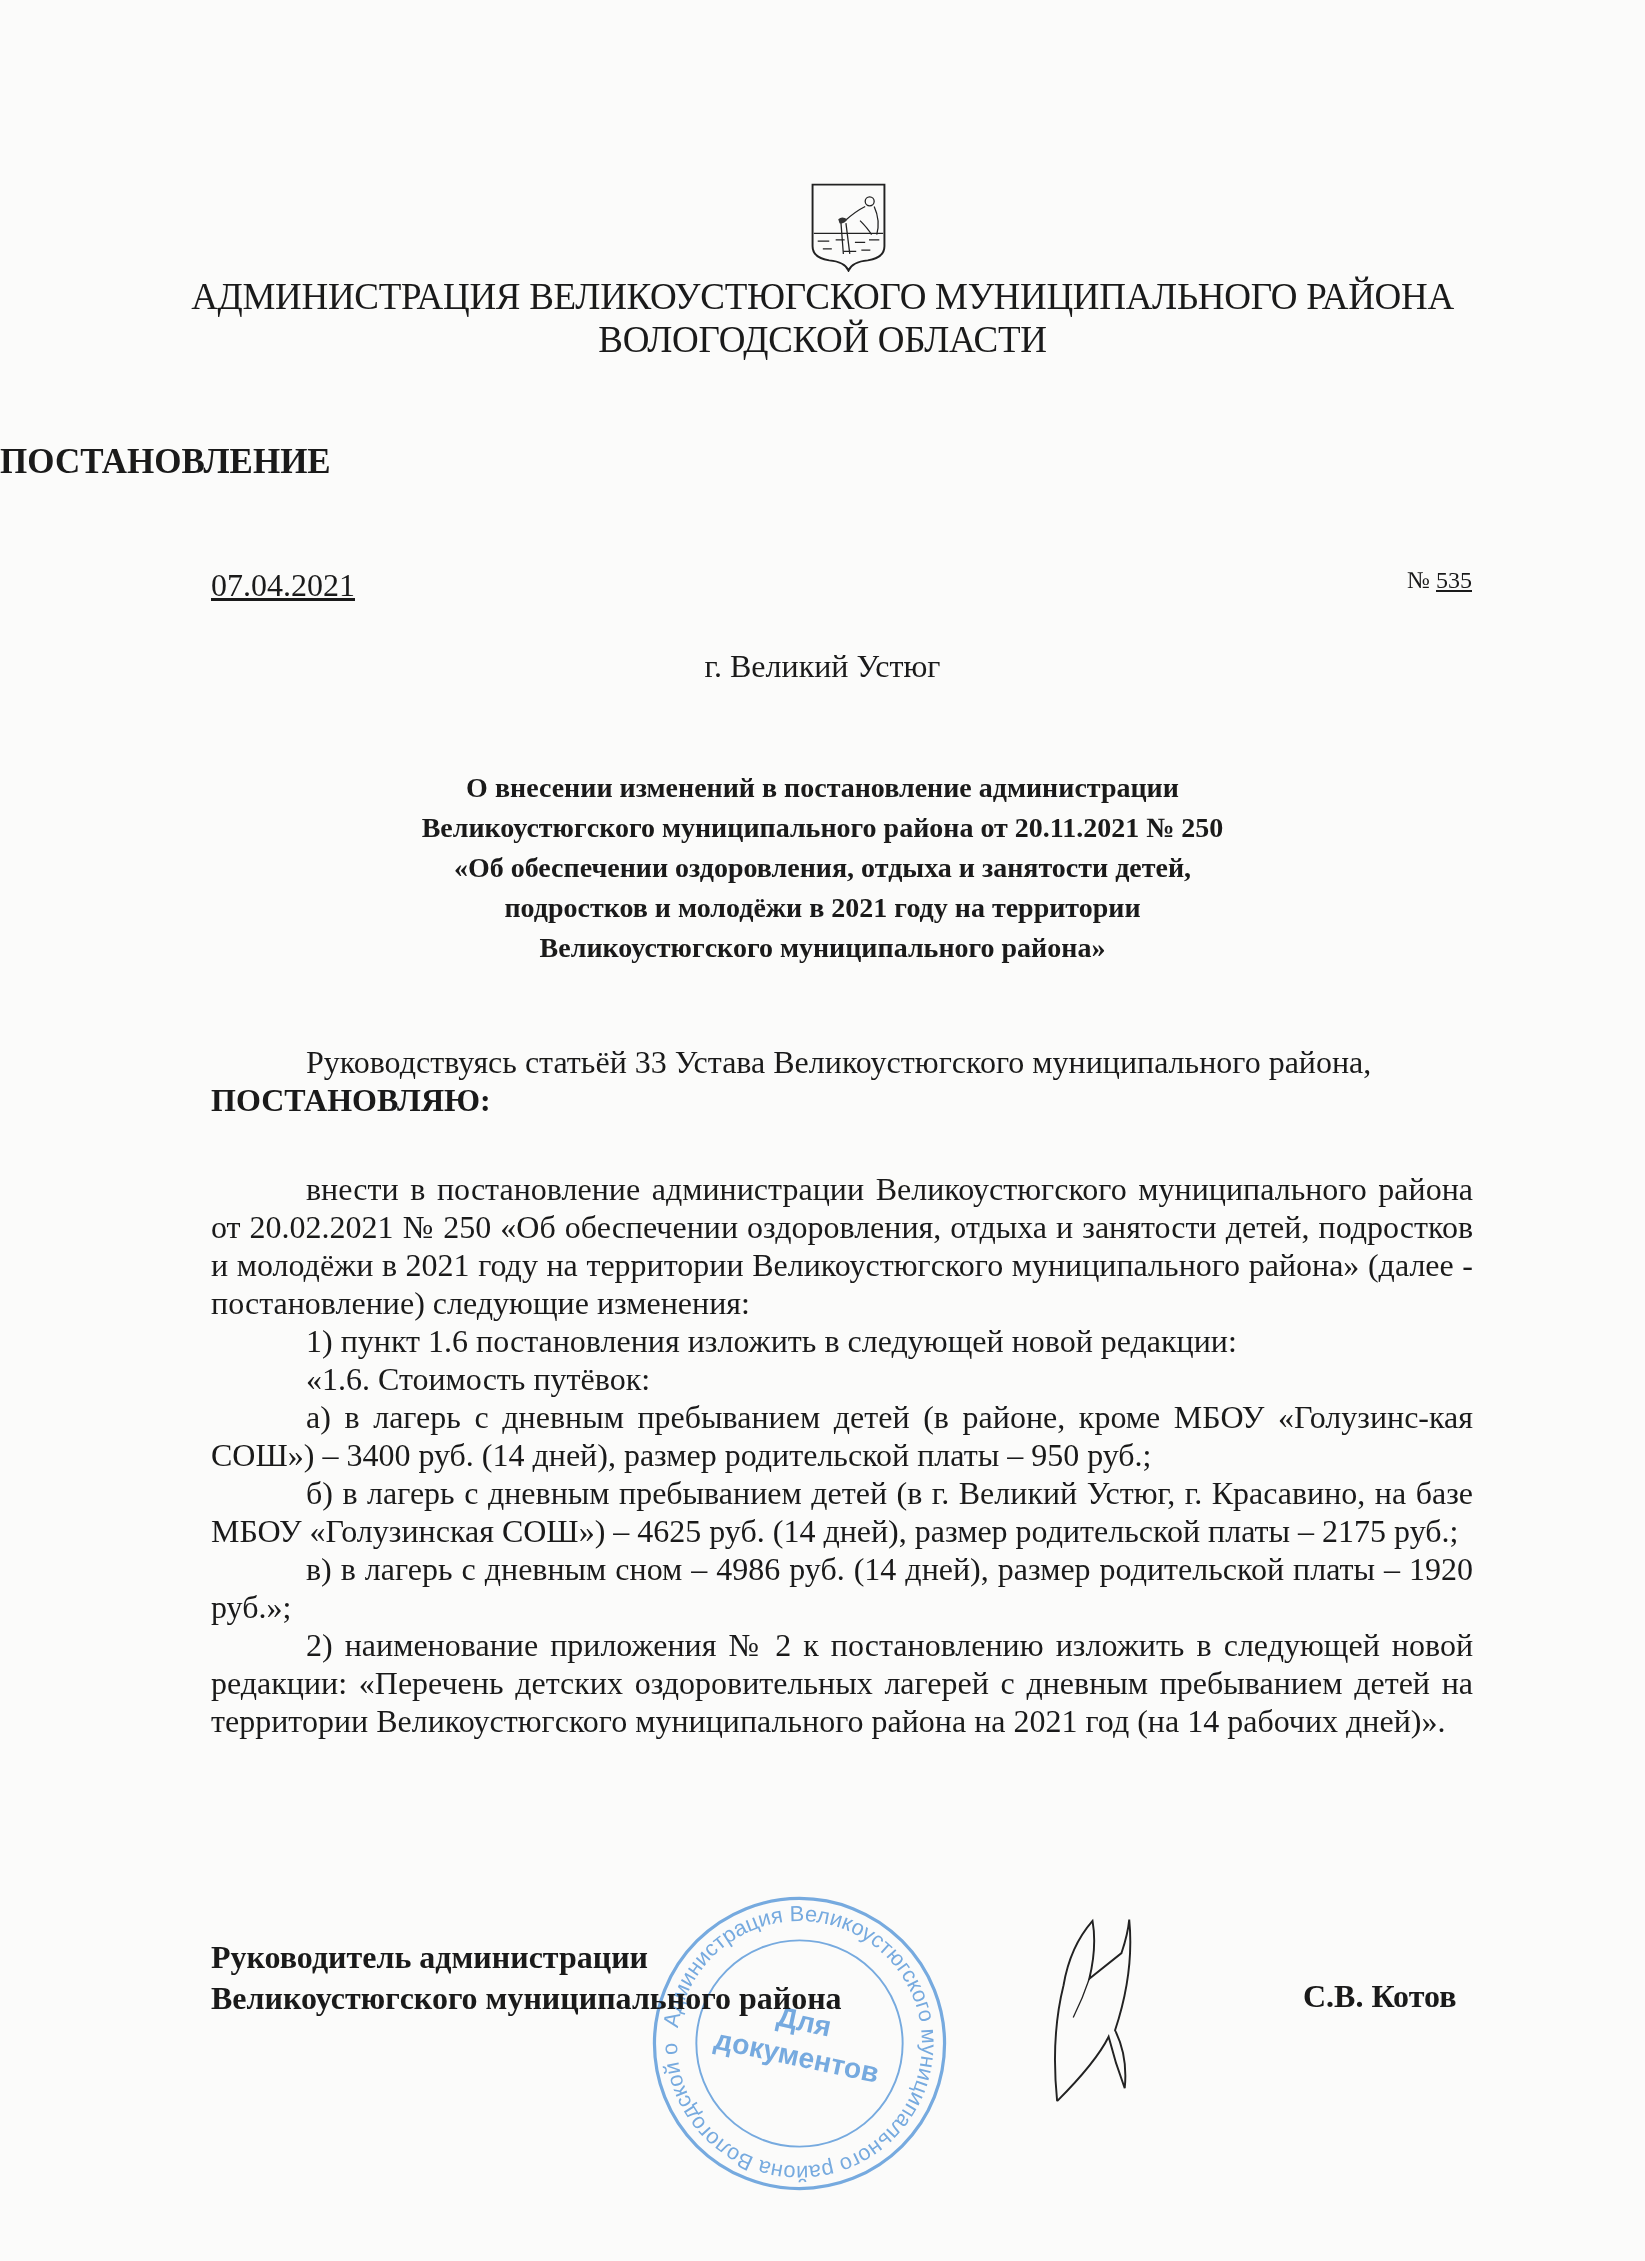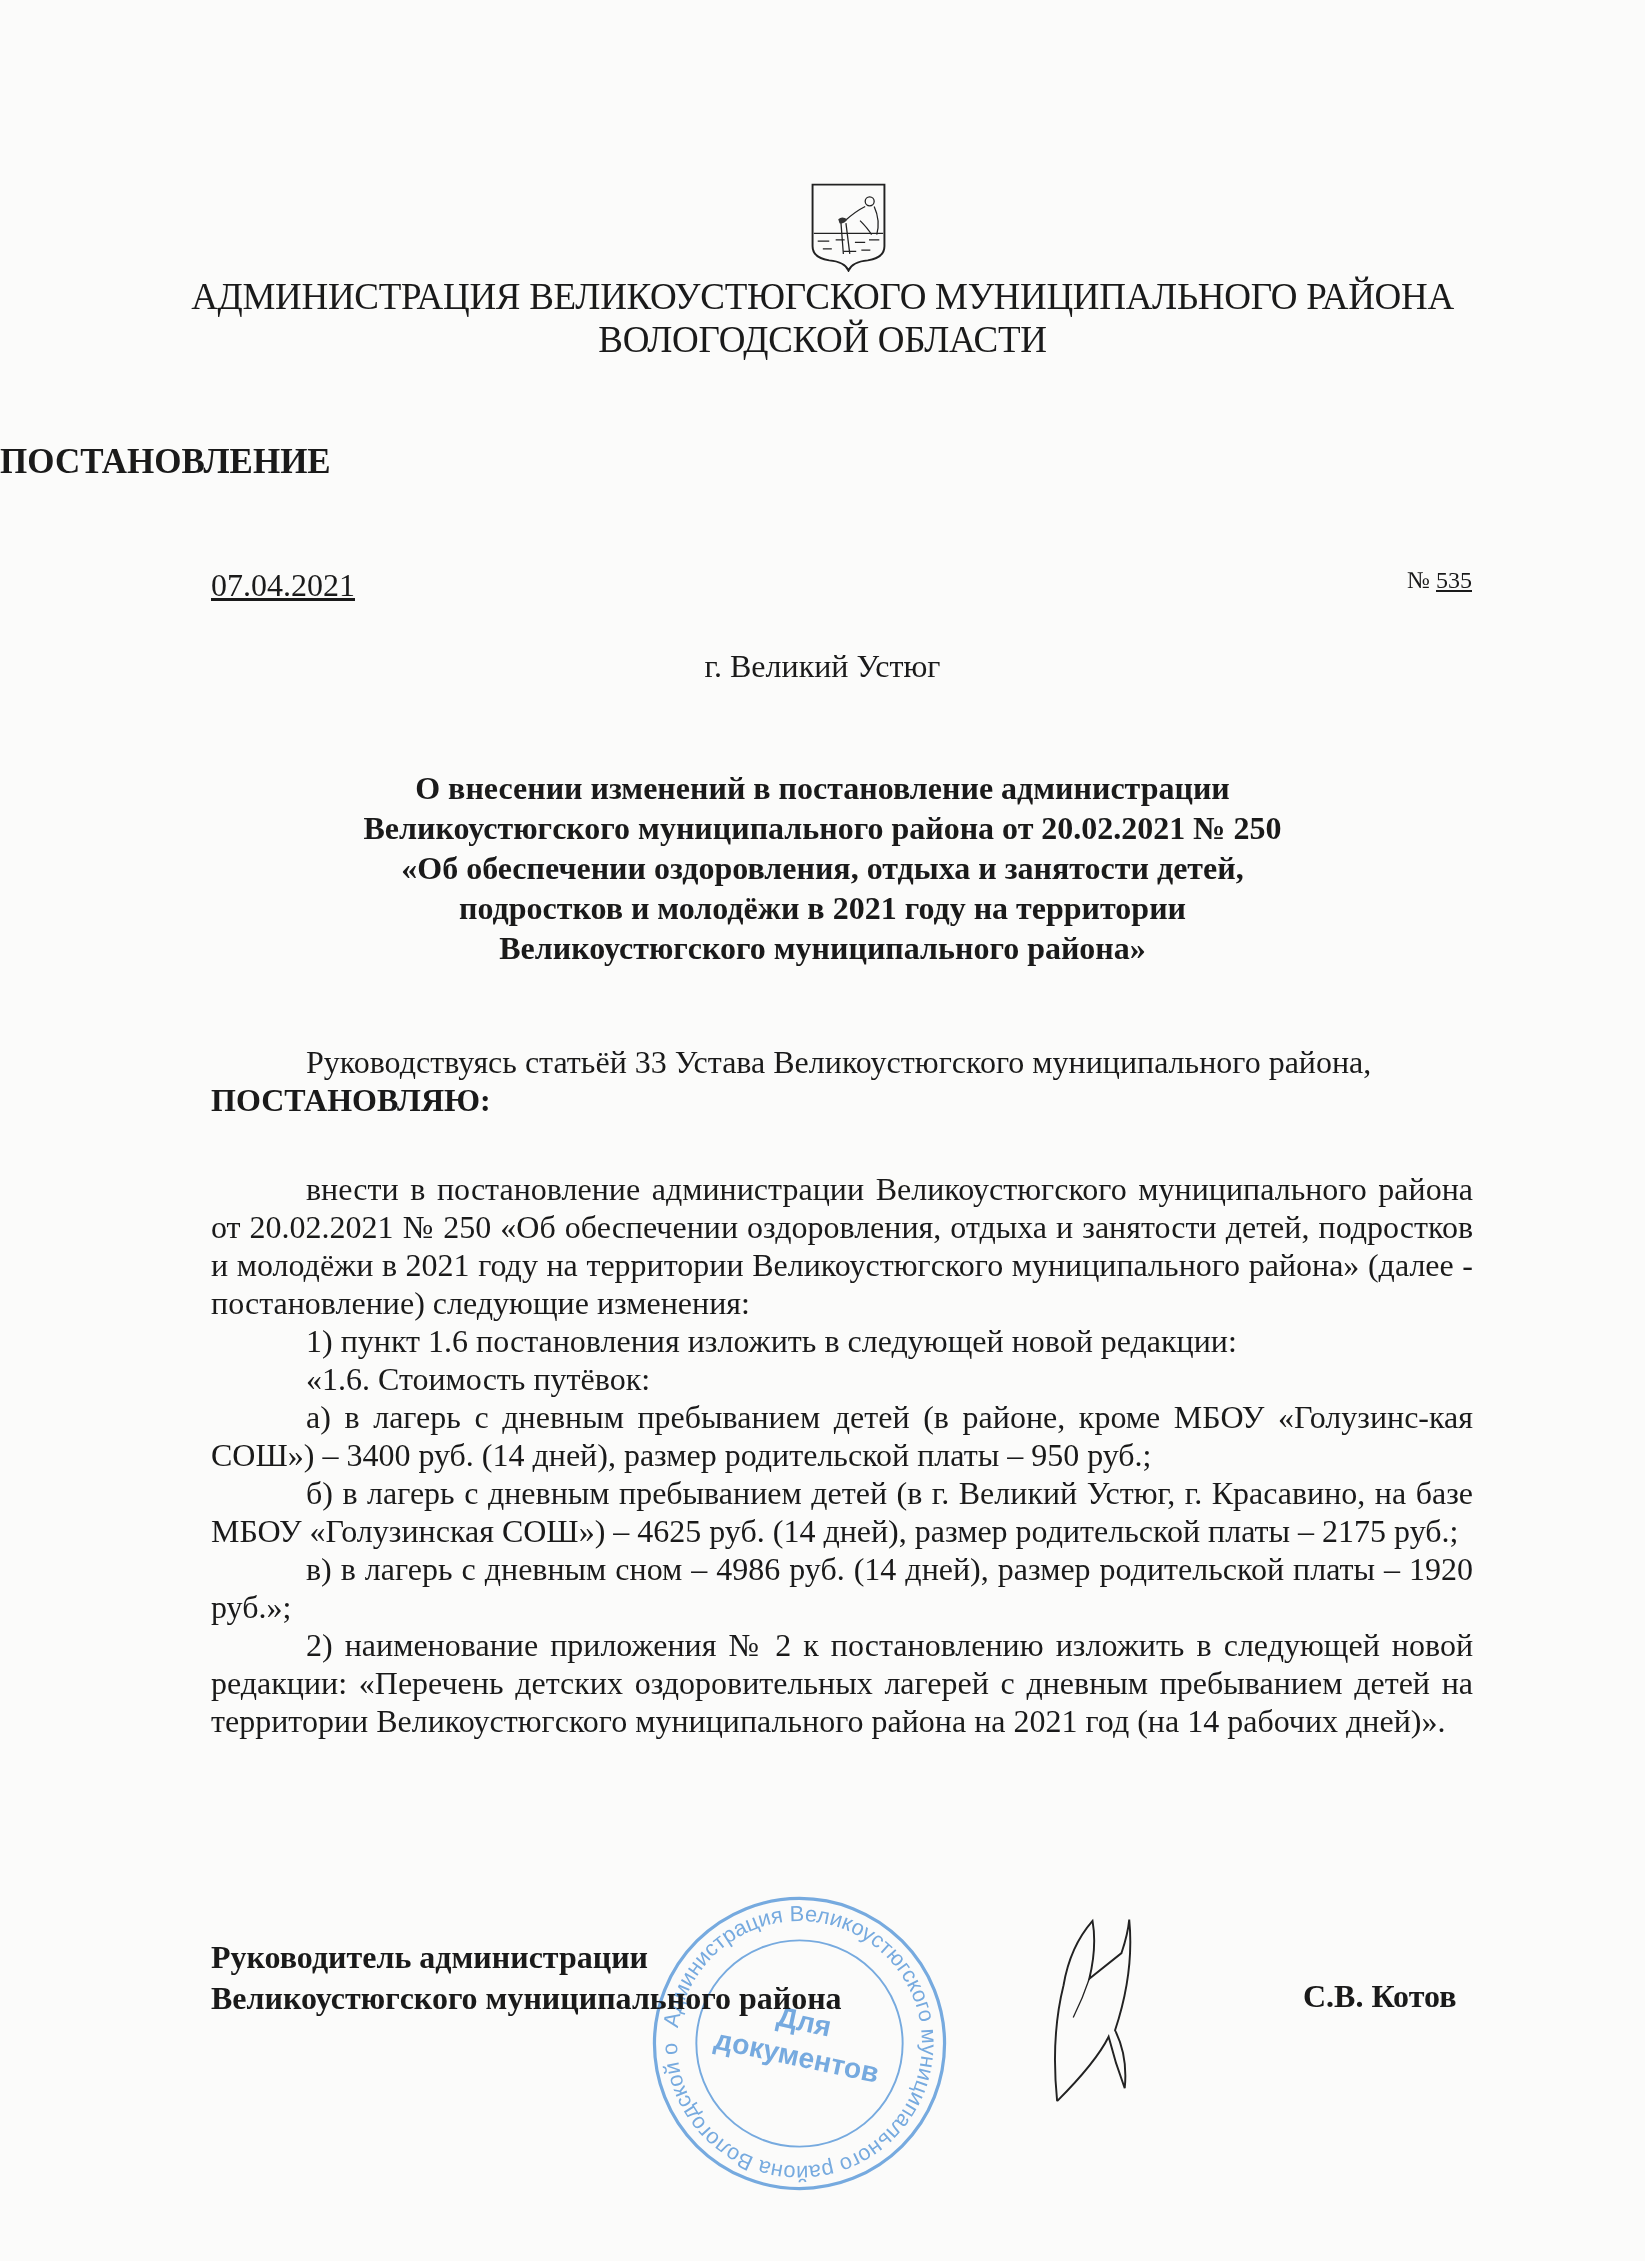--- a/index.html
+++ b/index.html
@@ -22,21 +22,21 @@
     .doc-type {
       position: absolute; top: 442px; left: 0; width: 1645px;
       text-align: left; font-weight: bold; font-size: 35px;
     }
     .date { position: absolute; left: 211px; top: 567px; font-size: 32px; text-decoration: underline; }
     .number { position: absolute; right: 173px; top: 567px; font-size: 24px; }
     .number .num { text-decoration: underline; }
     .city { position: absolute; top: 648px; left: 0; width: 1645px; text-align: center; font-size: 32px; }
     .subject {
       position: absolute; top: 768px; left: 0; width: 1645px; text-align: center;
-      font-weight: bold; font-size: 32px; line-height: 40px;
+      font-weight: bold; font-size: 28px; line-height: 40px;
     }
     .body {
       position: absolute; left: 211px; width: 1262px;
       font-size: 32px; line-height: 38px; text-align: justify;
     }
     .indent { text-indent: 95px; margin: 0; }
     .p { margin: 0; }
     .bold { font-weight: bold; }
     .b1 { top: 1043px; }
     .b2 { top: 1170px; }
@@ -68,21 +68,21 @@
 
   <div class="doc-type">ПОСТАНОВЛЕНИЕ</div>
 
   <div class="date">07.04.2021</div>
   <div class="number"><span>№ </span><span class="num">535</span></div>
 
   <div class="city">г. Великий Устюг</div>
 
   <div class="subject">
     <div>О внесении изменений в постановление администрации</div>
-    <div>Великоустюгского муниципального района от 20.02.2021 № 250</div>
+    <div>Великоустюгского муниципального района от 20.11.2021 № 250</div>
     <div>«Об обеспечении оздоровления, отдыха и занятости детей,</div>
     <div>подростков и молодёжи в 2021 году на территории</div>
     <div>Великоустюгского муниципального района»</div>
   </div>
 
   <div class="body b1">
     <p class="indent">Руководствуясь статьёй 33 Устава Великоустюгского муниципального района,</p>
     <p class="p bold">ПОСТАНОВЛЯЮ:</p>
   </div>
 

